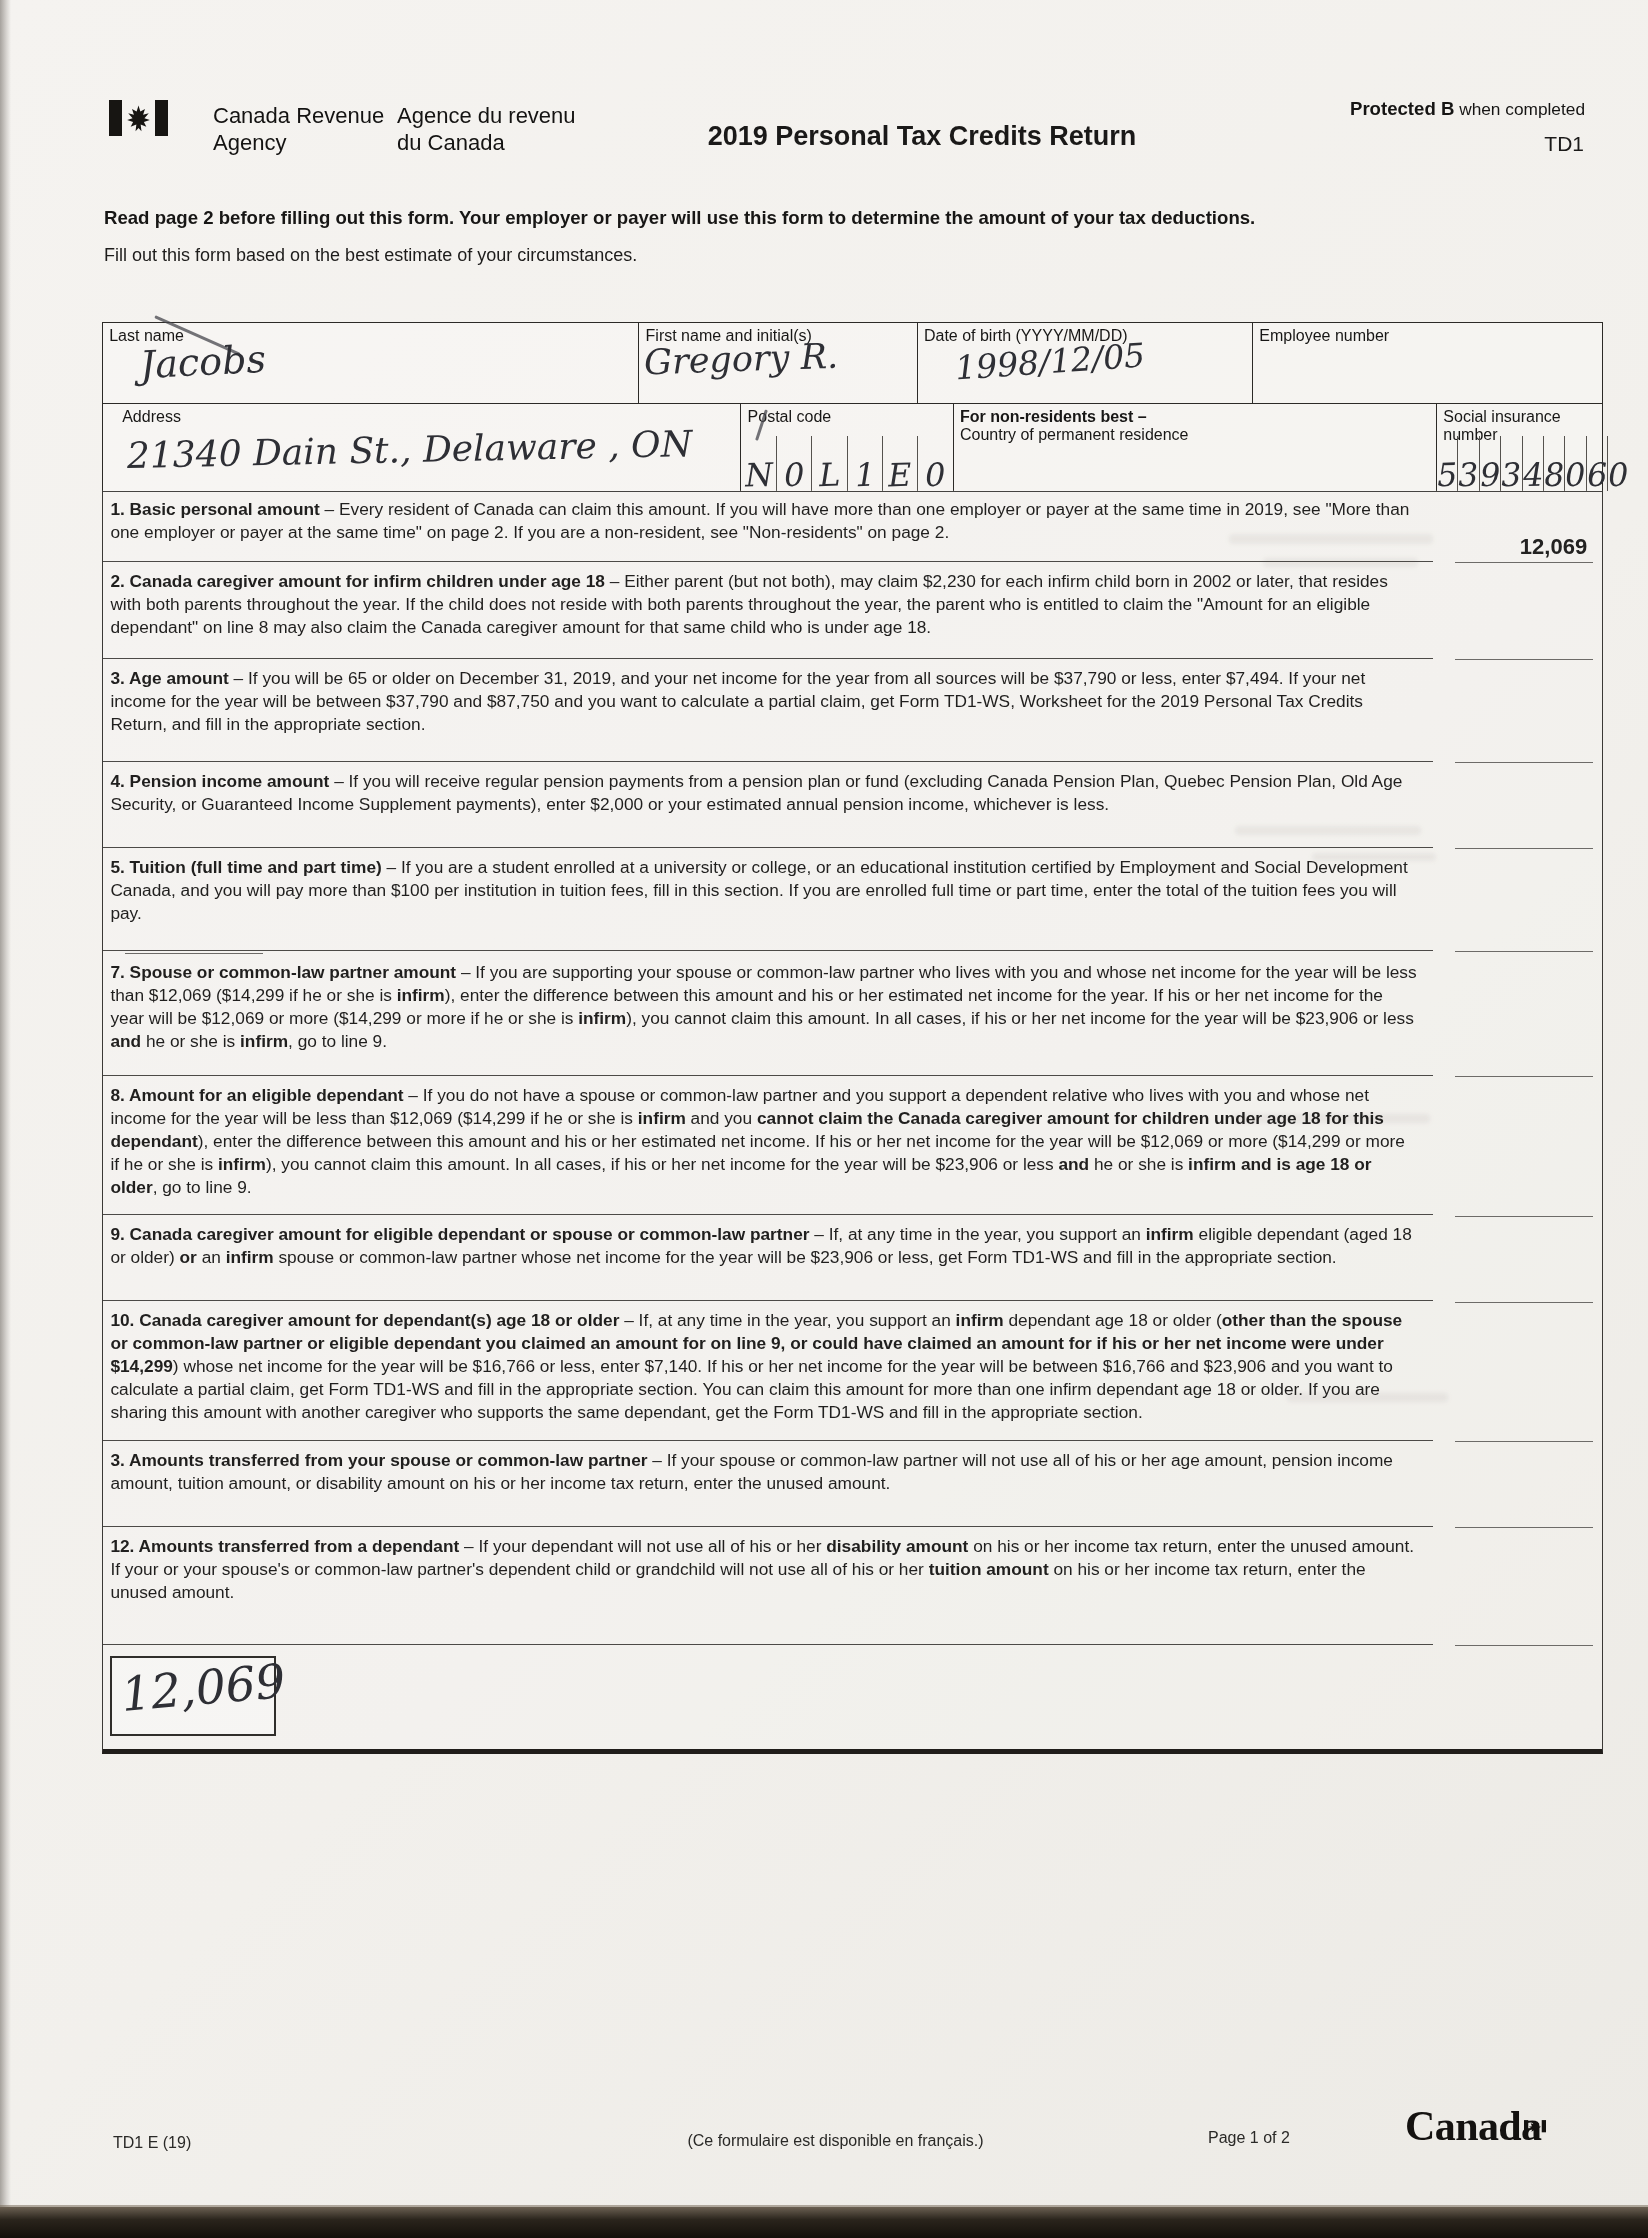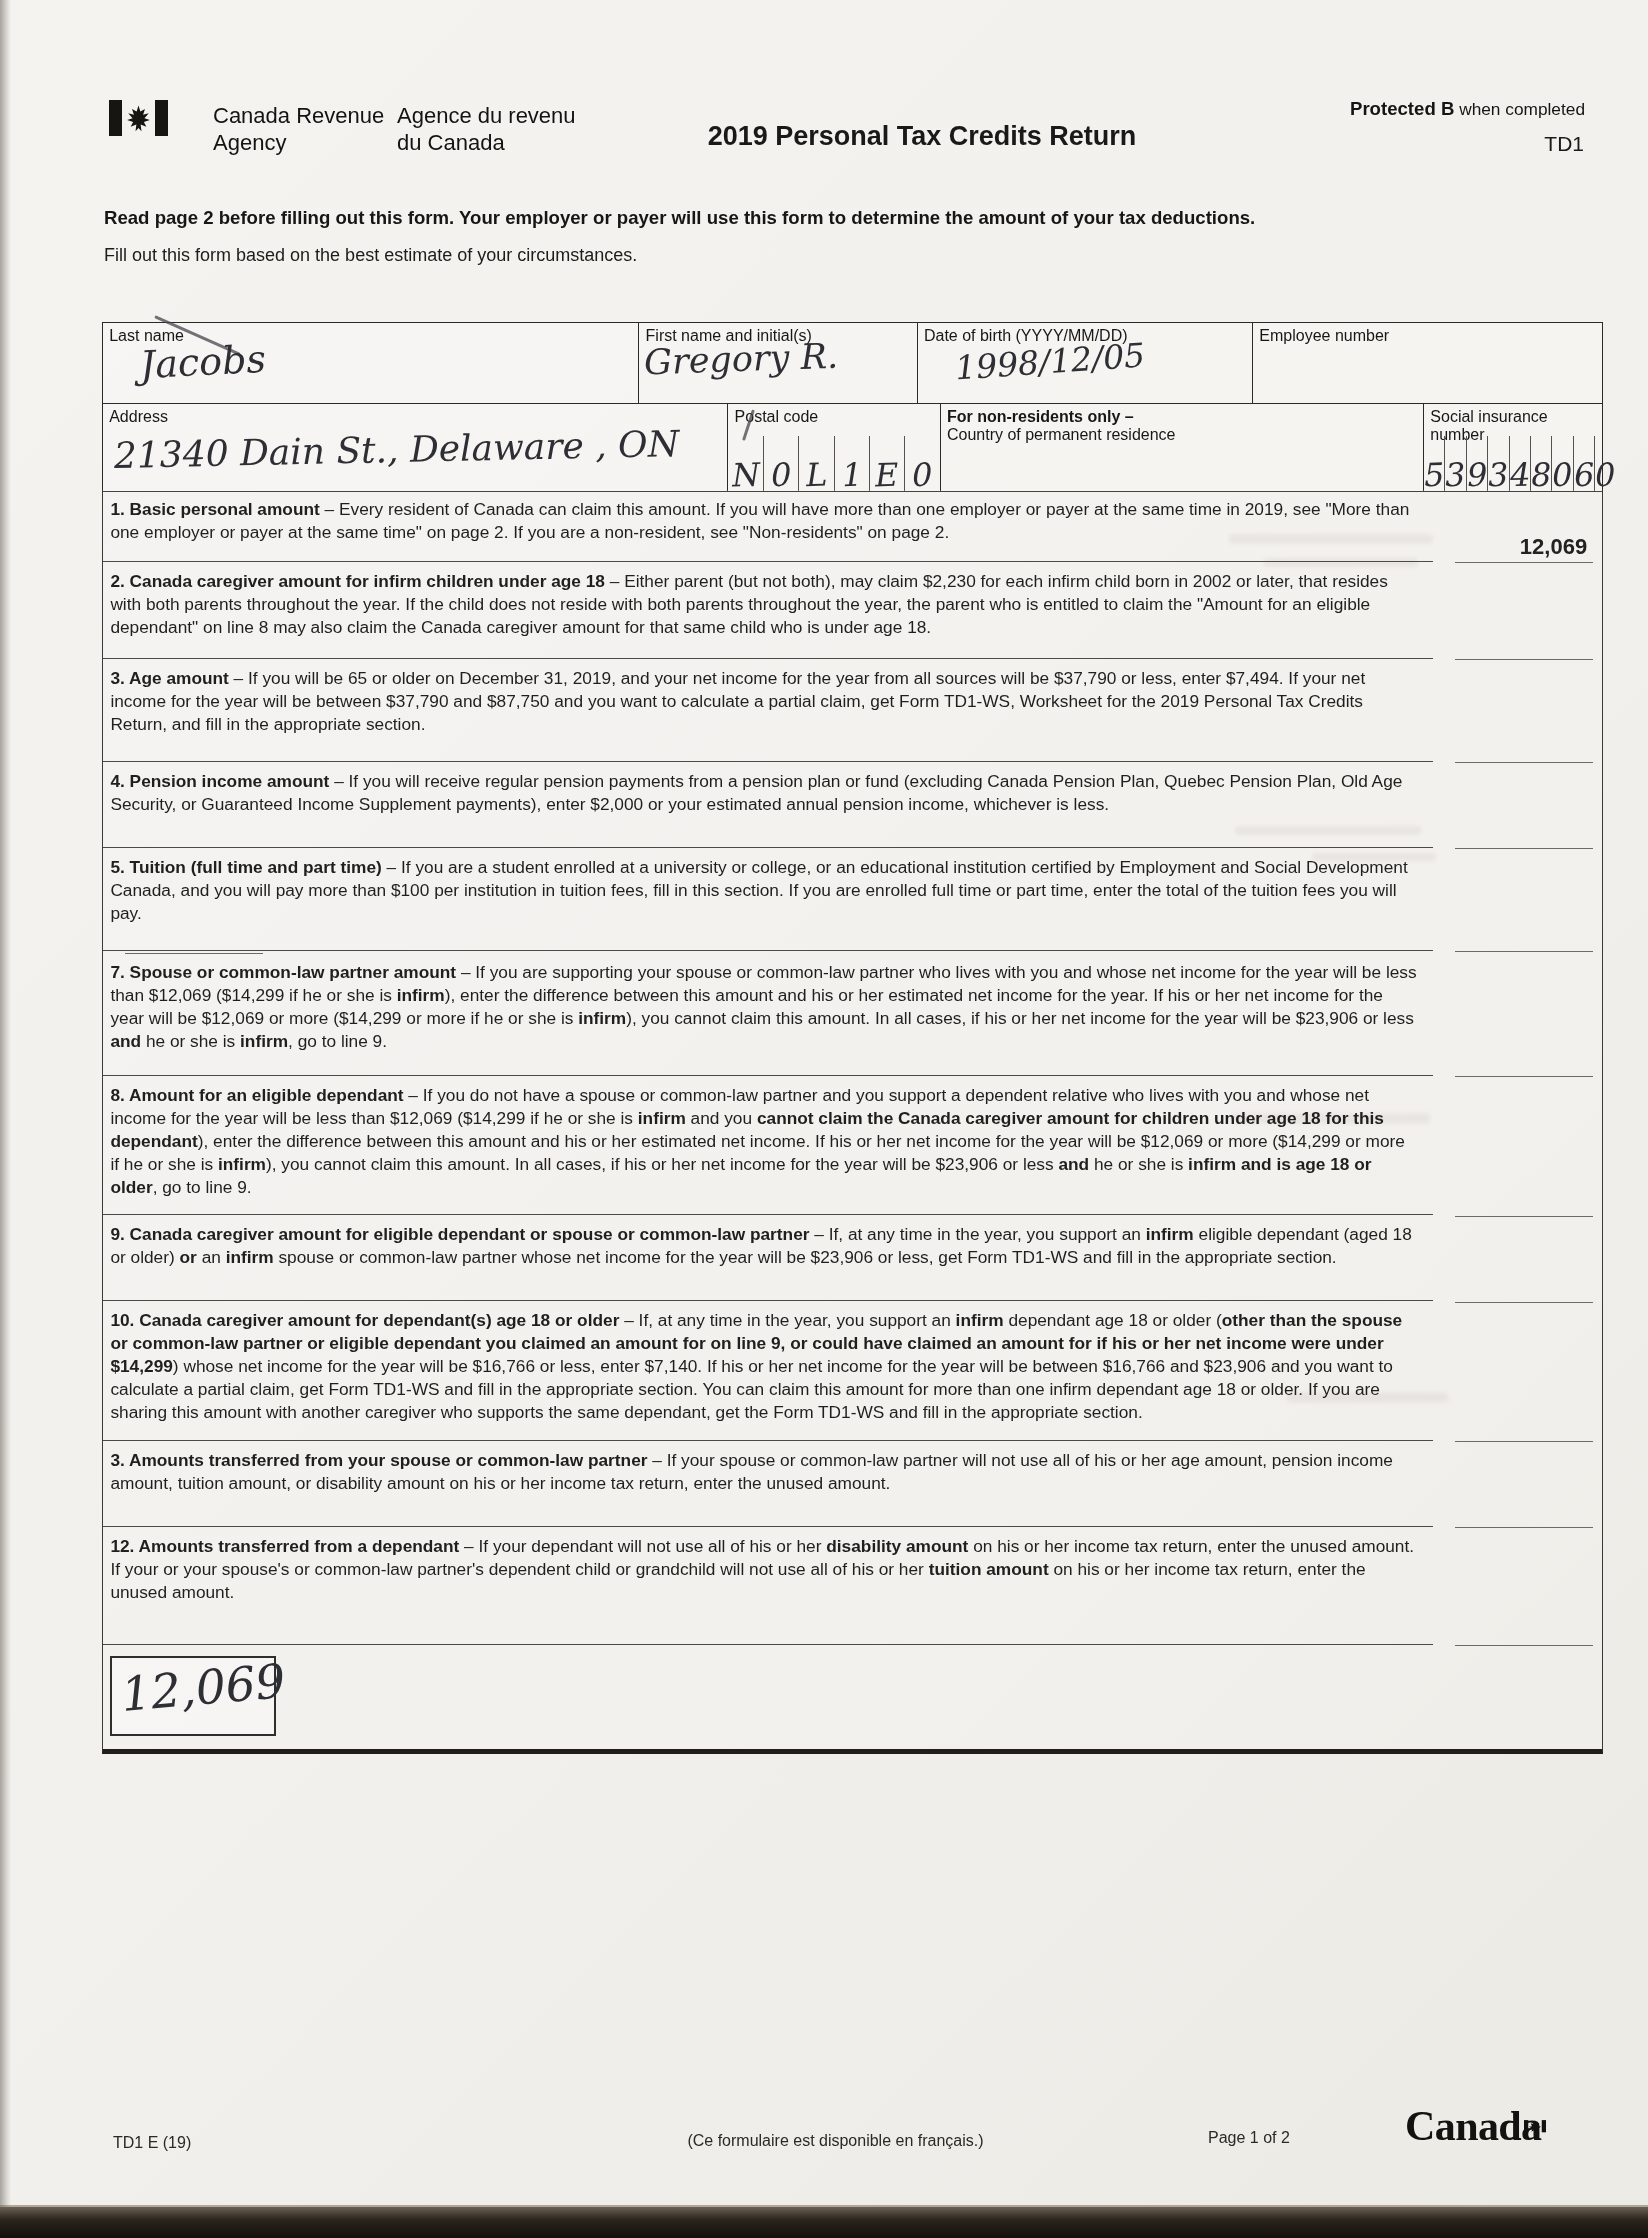--- a/index.html
+++ b/index.html
@@ -126,21 +126,21 @@
       <div class="id-cell" style="width:322px;">
         <div class="id-label">Date of birth (YYYY/MM/DD)</div>
         <span class="hand hw-dob">1998/12/05</span>
       </div>
       <div class="id-cell" style="flex:1;">
         <div class="id-label">Employee number</div>
         <span class="hand"></span>
       </div>
     </div>
     <div class="id-row r2">
-      <div class="id-cell" style="width:612px;">
+      <div class="id-cell" style="width:612px;margin-left:13px;">
         <div class="id-label">Address</div>
         <span class="hand hw-addr">21340 Dain St., Delaware , ON</span>
       </div>
       <div class="id-cell" style="width:199px;">
         <div class="id-label">Postal code</div>
         <div class="pen-stroke" style="left:18.6px;top:5px;width:2.5px;height:32px;transform:rotate(18deg);"></div>
         <div class="subcells" id="postal-cells">
             <div class="subcell">
               <span class="hand">N</span>
             </div>
@@ -155,21 +155,21 @@
             </div>
             <div class="subcell">
               <span class="hand">E</span>
             </div>
             <div class="subcell">
               <span class="hand">0</span>
             </div>
           </div>
       </div>
       <div class="id-cell" style="width:470px;">
-        <div class="id-label"><span class="b">For non-residents only –</span><br>
+        <div class="id-label"><span class="b">For non-residents best –</span><br>
         <span>Country of permanent residence</span></div>
       </div>
       <div class="id-cell" style="flex:1;">
         <div class="id-label">Social insurance number</div>
         <div class="subcells" id="sin-cells">
             <div class="subcell">
               <span class="hand">5</span>
             </div>
             <div class="subcell">
               <span class="hand">3</span>

